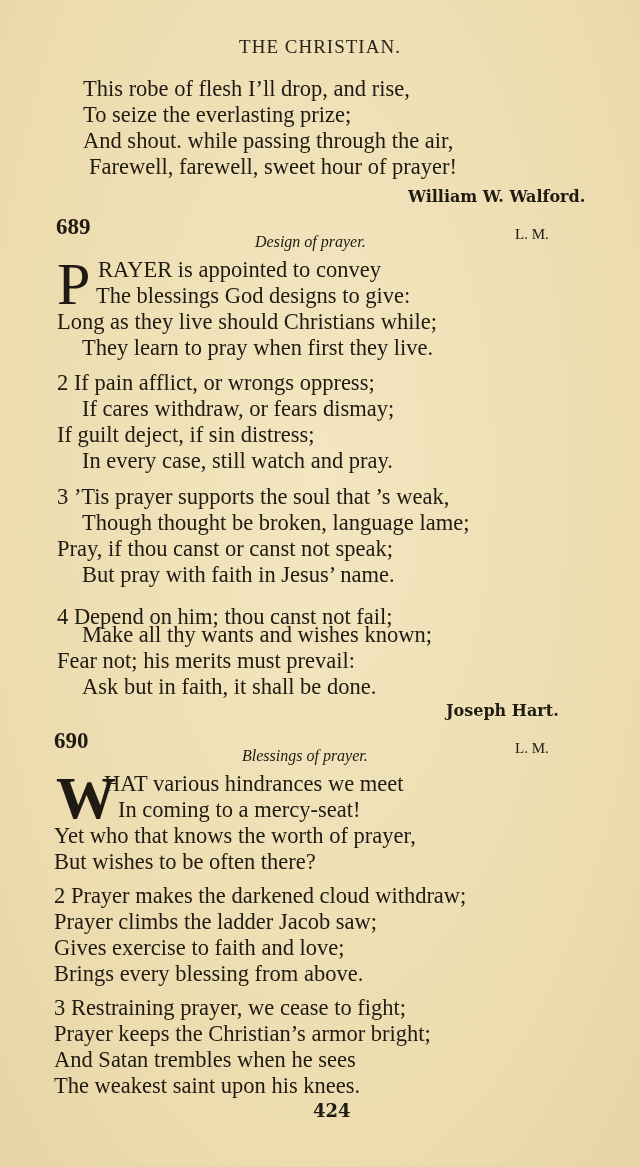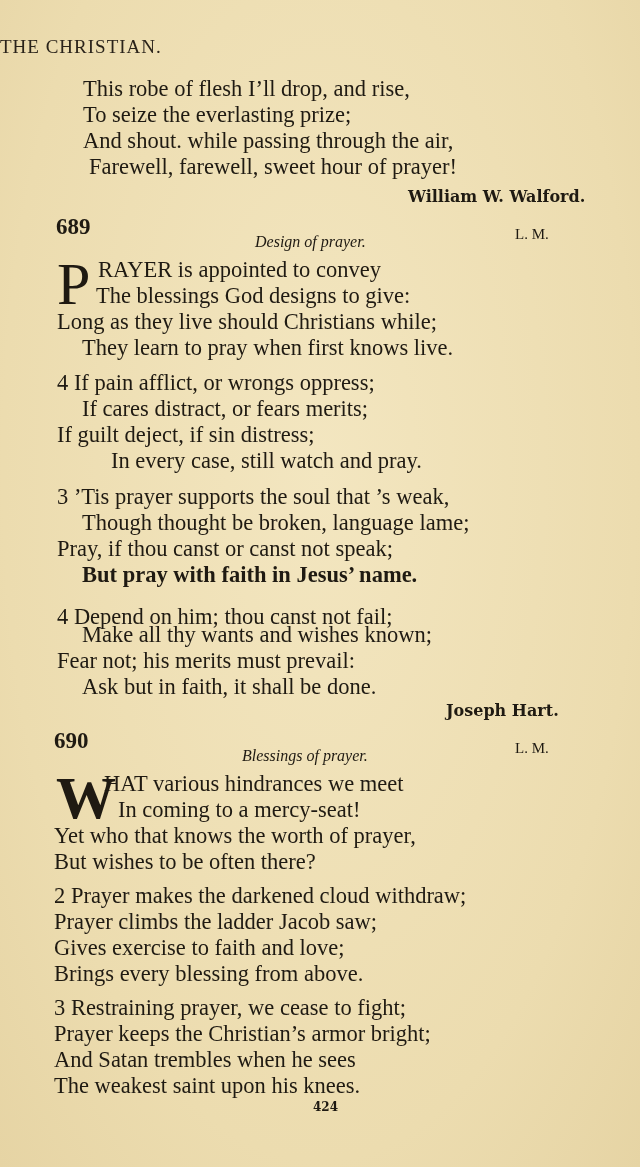--- a/index.html
+++ b/index.html
@@ -6,35 +6,35 @@
   body {
     width: 640px; height: 1167px; overflow: hidden;
     background: #efe0b6;
     background-image: radial-gradient(ellipse at 50% 40%, #f3e6c0 0%, #ecdcaf 70%, #e6d4a4 100%);
     color: #1f1a12;
     font-family: "Liberation Serif", "DejaVu Serif", serif;
     position: relative;
   }
   .page { position: absolute; left: 0; top: 0; width: 640px; height: 1167px; }
   .running-head {
-    position: absolute; top: 36px; left: 0; width: 640px; 
+    position: absolute; top: 36px; left: 0; width: 640px; text-align: center;
     font-size: 19px; letter-spacing: 1px; color: #2a231a;
   }
   .line { position: absolute; font-size: 22.5px; white-space: nowrap; line-height: 26px; }
   .author {
     position: absolute; font-family: "DejaVu Serif", serif; font-weight: bold;
     font-size: 16px; white-space: nowrap;
   }
   .hymn-num { position: absolute; font-size: 23px; font-weight: bold; white-space: nowrap; }
   .hymn-title { position: absolute; font-style: italic; font-size: 16px; white-space: nowrap; }
   .meter { position: absolute; font-size: 15px; white-space: nowrap; }
   .dropcap {
     position: absolute; font-size: 60px; line-height: 60px; font-weight: normal;
   }
-  .pagenum { position: absolute; font-size: 12px; font-weight: bold; font-family: "DejaVu Serif", serif; }
+  .pagenum { position: absolute; font-size: 18px; font-weight: bold; font-family: "DejaVu Serif", serif; }
 </style>
 </head>
 <body>
 
 <div class="page">
 
   <div class="running-head">THE CHRISTIAN.</div>
 
   <div>
     <div class="line" style="left:83px; top:76px;">This robe of flesh I’ll drop, and rise,</div>
@@ -46,31 +46,31 @@
 
   <div>
     <div class="hymn-num" style="left:56px; top:214px;">689</div>
     <div class="hymn-title" style="left:255px; top:233px;">Design of prayer.</div>
     <div class="meter" style="left:515px; top:226px;">L. M.</div>
 
     <div class="dropcap" style="left:57px; top:254px;">P</div>
     <div class="line" style="left:98px; top:257px;">RAYER is appointed to convey</div>
     <div class="line" style="left:96px; top:283px;">The blessings God designs to give:</div>
     <div class="line" style="left:57px; top:309px;">Long as they live should Christians while;</div>
-    <div class="line" style="left:82px; top:335px;">They learn to pray when first knows live.</div>
+    <div class="line" style="left:82px; top:335px;">They learn to pray when first they live.</div>
 
-    <div class="line" style="left:57px; top:370px;">4 If pain afflict, or wrongs oppress;</div>
-    <div class="line" style="left:82px; top:396px;">If cares distract, or fears merits;</div>
+    <div class="line" style="left:57px; top:370px;">2 If pain afflict, or wrongs oppress;</div>
+    <div class="line" style="left:82px; top:396px;">If cares withdraw, or fears dismay;</div>
     <div class="line" style="left:57px; top:422px;">If guilt deject, if sin distress;</div>
-    <div class="line" style="left:82px; top:448px;margin-left:29px;">In every case, still watch and pray.</div>
+    <div class="line" style="left:82px; top:448px;">In every case, still watch and pray.</div>
 
     <div class="line" style="left:57px; top:484px;">3 ’Tis prayer supports the soul that ’s weak,</div>
     <div class="line" style="left:82px; top:510px;text-align:center;">Though thought be broken, language lame;</div>
     <div class="line" style="left:57px; top:536px;">Pray, if thou canst or canst not speak;</div>
-    <div class="line" style="left:82px; top:562px;font-weight:bold;">But pray with faith in Jesus’ name.</div>
+    <div class="line" style="left:82px; top:562px;">But pray with faith in Jesus’ name.</div>
 
     <div class="line" style="left:57px; top:580px;margin-top:24px;">4 Depend on him; thou canst not fail;</div>
     <div class="line" style="left:82px; top:622px;">Make all thy wants and wishes known;</div>
     <div class="line" style="left:57px; top:648px;">Fear not; his merits must prevail:</div>
     <div class="line" style="left:82px; top:674px;">Ask but in faith, it shall be done.</div>
     <div class="author" style="left:446px; top:701px;">Joseph Hart.</div>
   </div>
 
   <div>
     <div class="hymn-num" style="left:54px; top:728px;">690</div>

